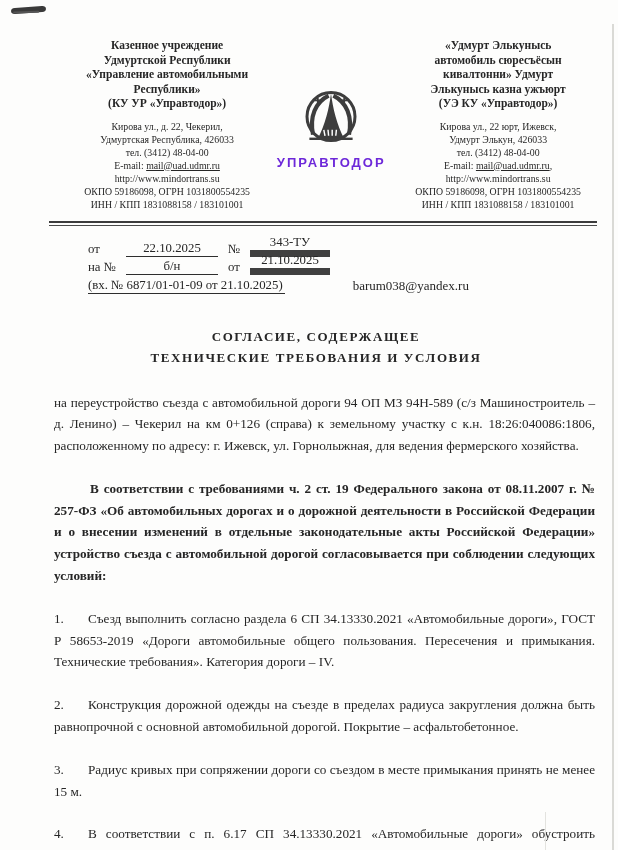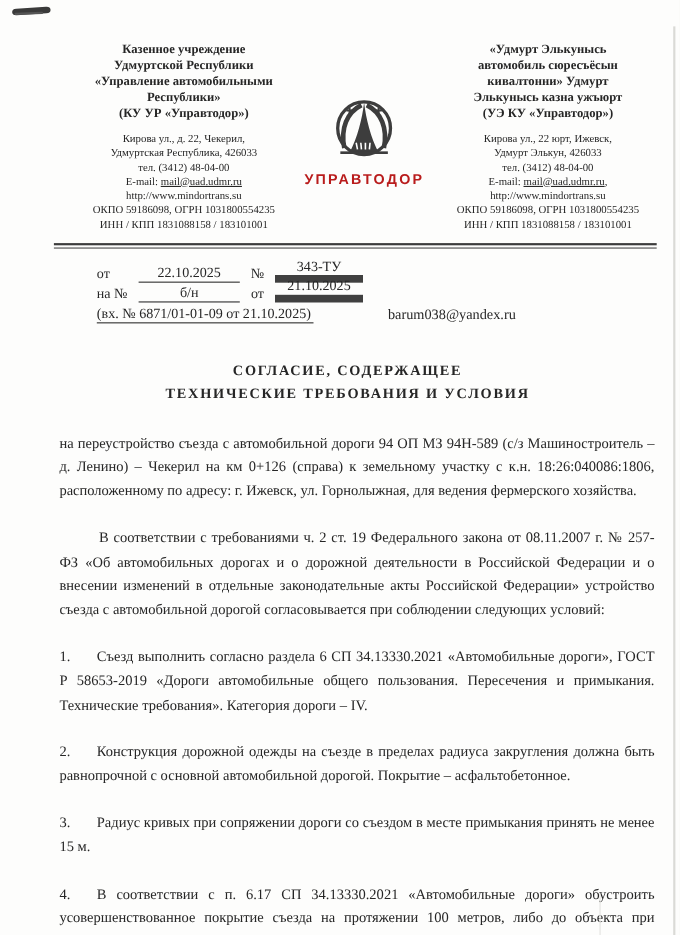--- a/index.html
+++ b/index.html
@@ -37,21 +37,21 @@
   .org-block.right{width:228px;}
   .org-name{font-weight:bold;font-size:11.5px;line-height:14.5px;}
   .org-addr{margin-top:9px;font-size:9.8px;line-height:13px;}
   .org-addr .link{text-decoration:underline;}
   .logo-wrap{
     width:122px;padding-top:47px;text-align:center;flex-shrink:0;
   }
   .logo-wrap svg{display:block;margin:0 auto;}
   .logo-text{
     font-family:"Liberation Sans","DejaVu Sans",sans-serif;
-    font-weight:bold;font-size:13px;letter-spacing:2px;color:#b91c1c;
+    font-weight:bold;font-size:13px;letter-spacing:2px;color:#6d28d9;
     margin-top:2px;
   }
   
   .rule{
     margin:10px 21px 0 35px;
     height:2px;
     border-top:2px solid #3c3c3c;
     border-bottom:1.5px solid #4a4a4a;
   }
   
@@ -65,21 +65,21 @@
   .ref-incoming{border-bottom:1px solid #2e2e2e;padding-right:2px;}
   .ref-email{margin-left:68px;font-size:13px;}
   
   .doc-title{
     margin-top:32px;text-align:center;font-weight:bold;
     font-size:13px;line-height:21px;letter-spacing:1.6px;
   }
   
   .body-text{margin:24px 23px 0 40px;font-size:13.2px;line-height:21.8px;}
   .para{text-align:justify;}
-  .para.indent{text-indent:36px;}
+  .para.indent{text-indent:36px;font-weight:bold;}
   .para + .para{margin-top:21px;}
   .item{text-align:justify;margin-top:21px;}
   .item-num{display:inline-block;width:34px;}
 </style>
 </head>
 <body>
 
 <div class="page">
 
   <div class="staple-mark"></div>

